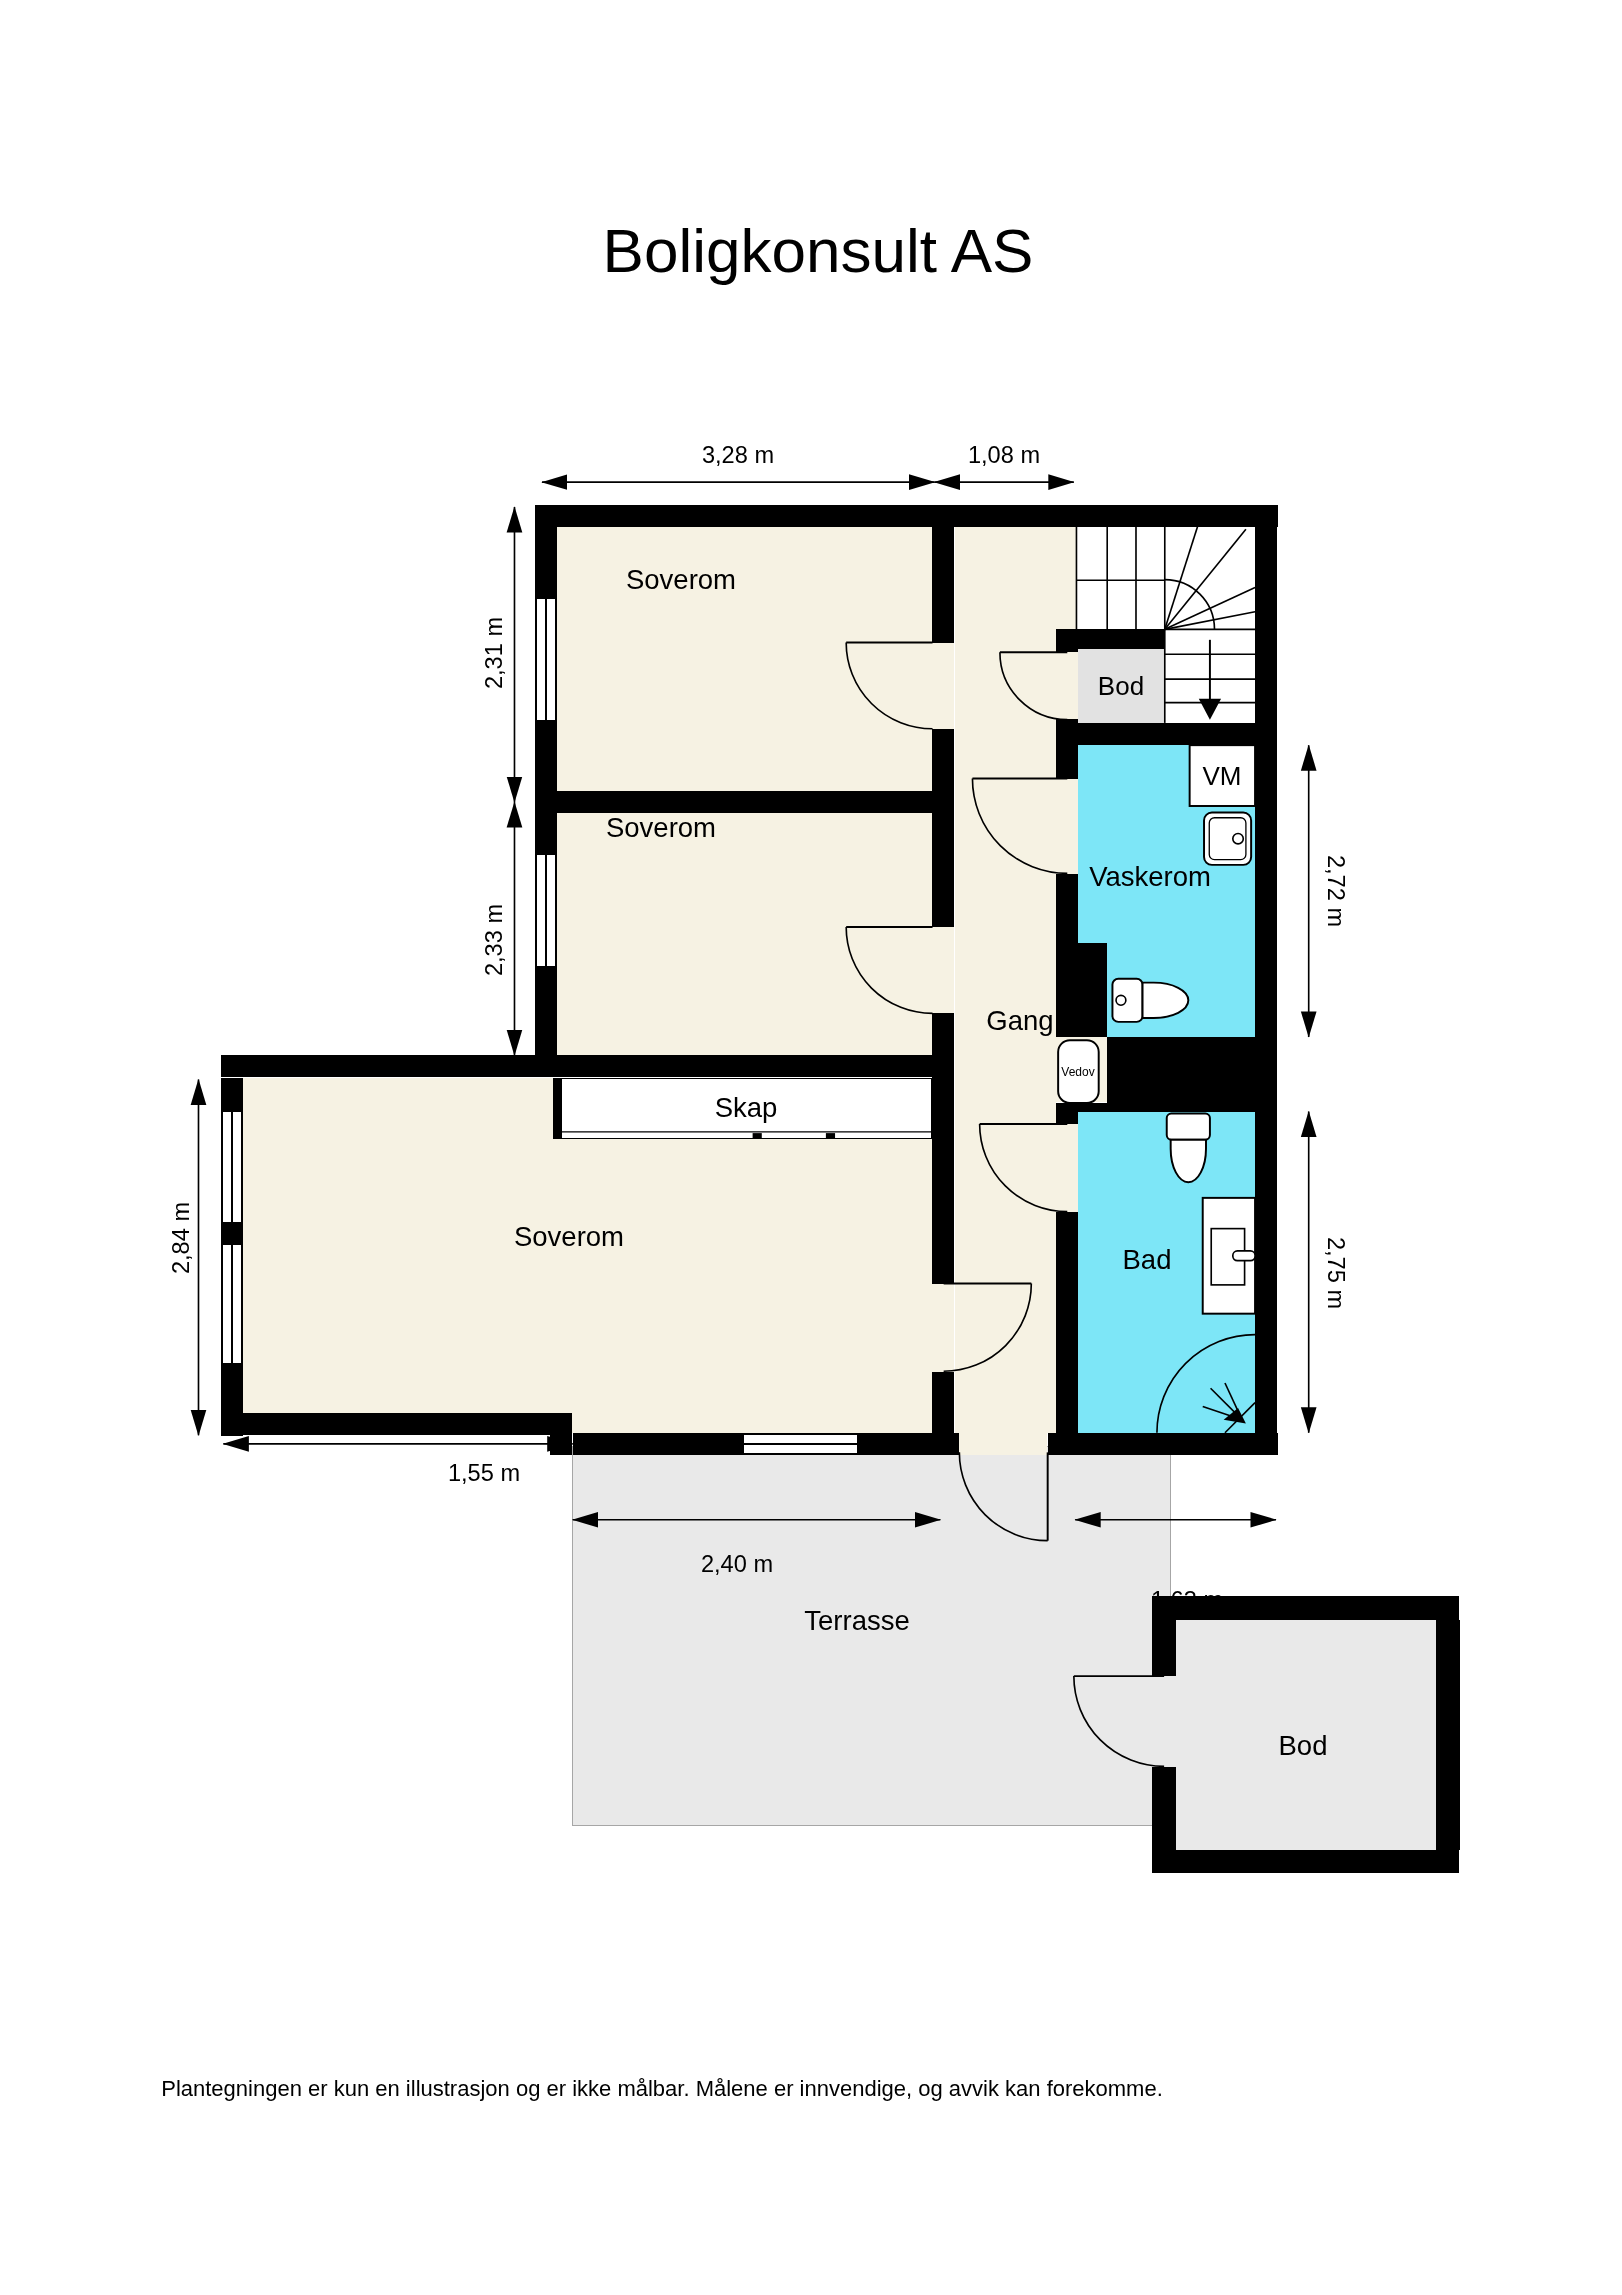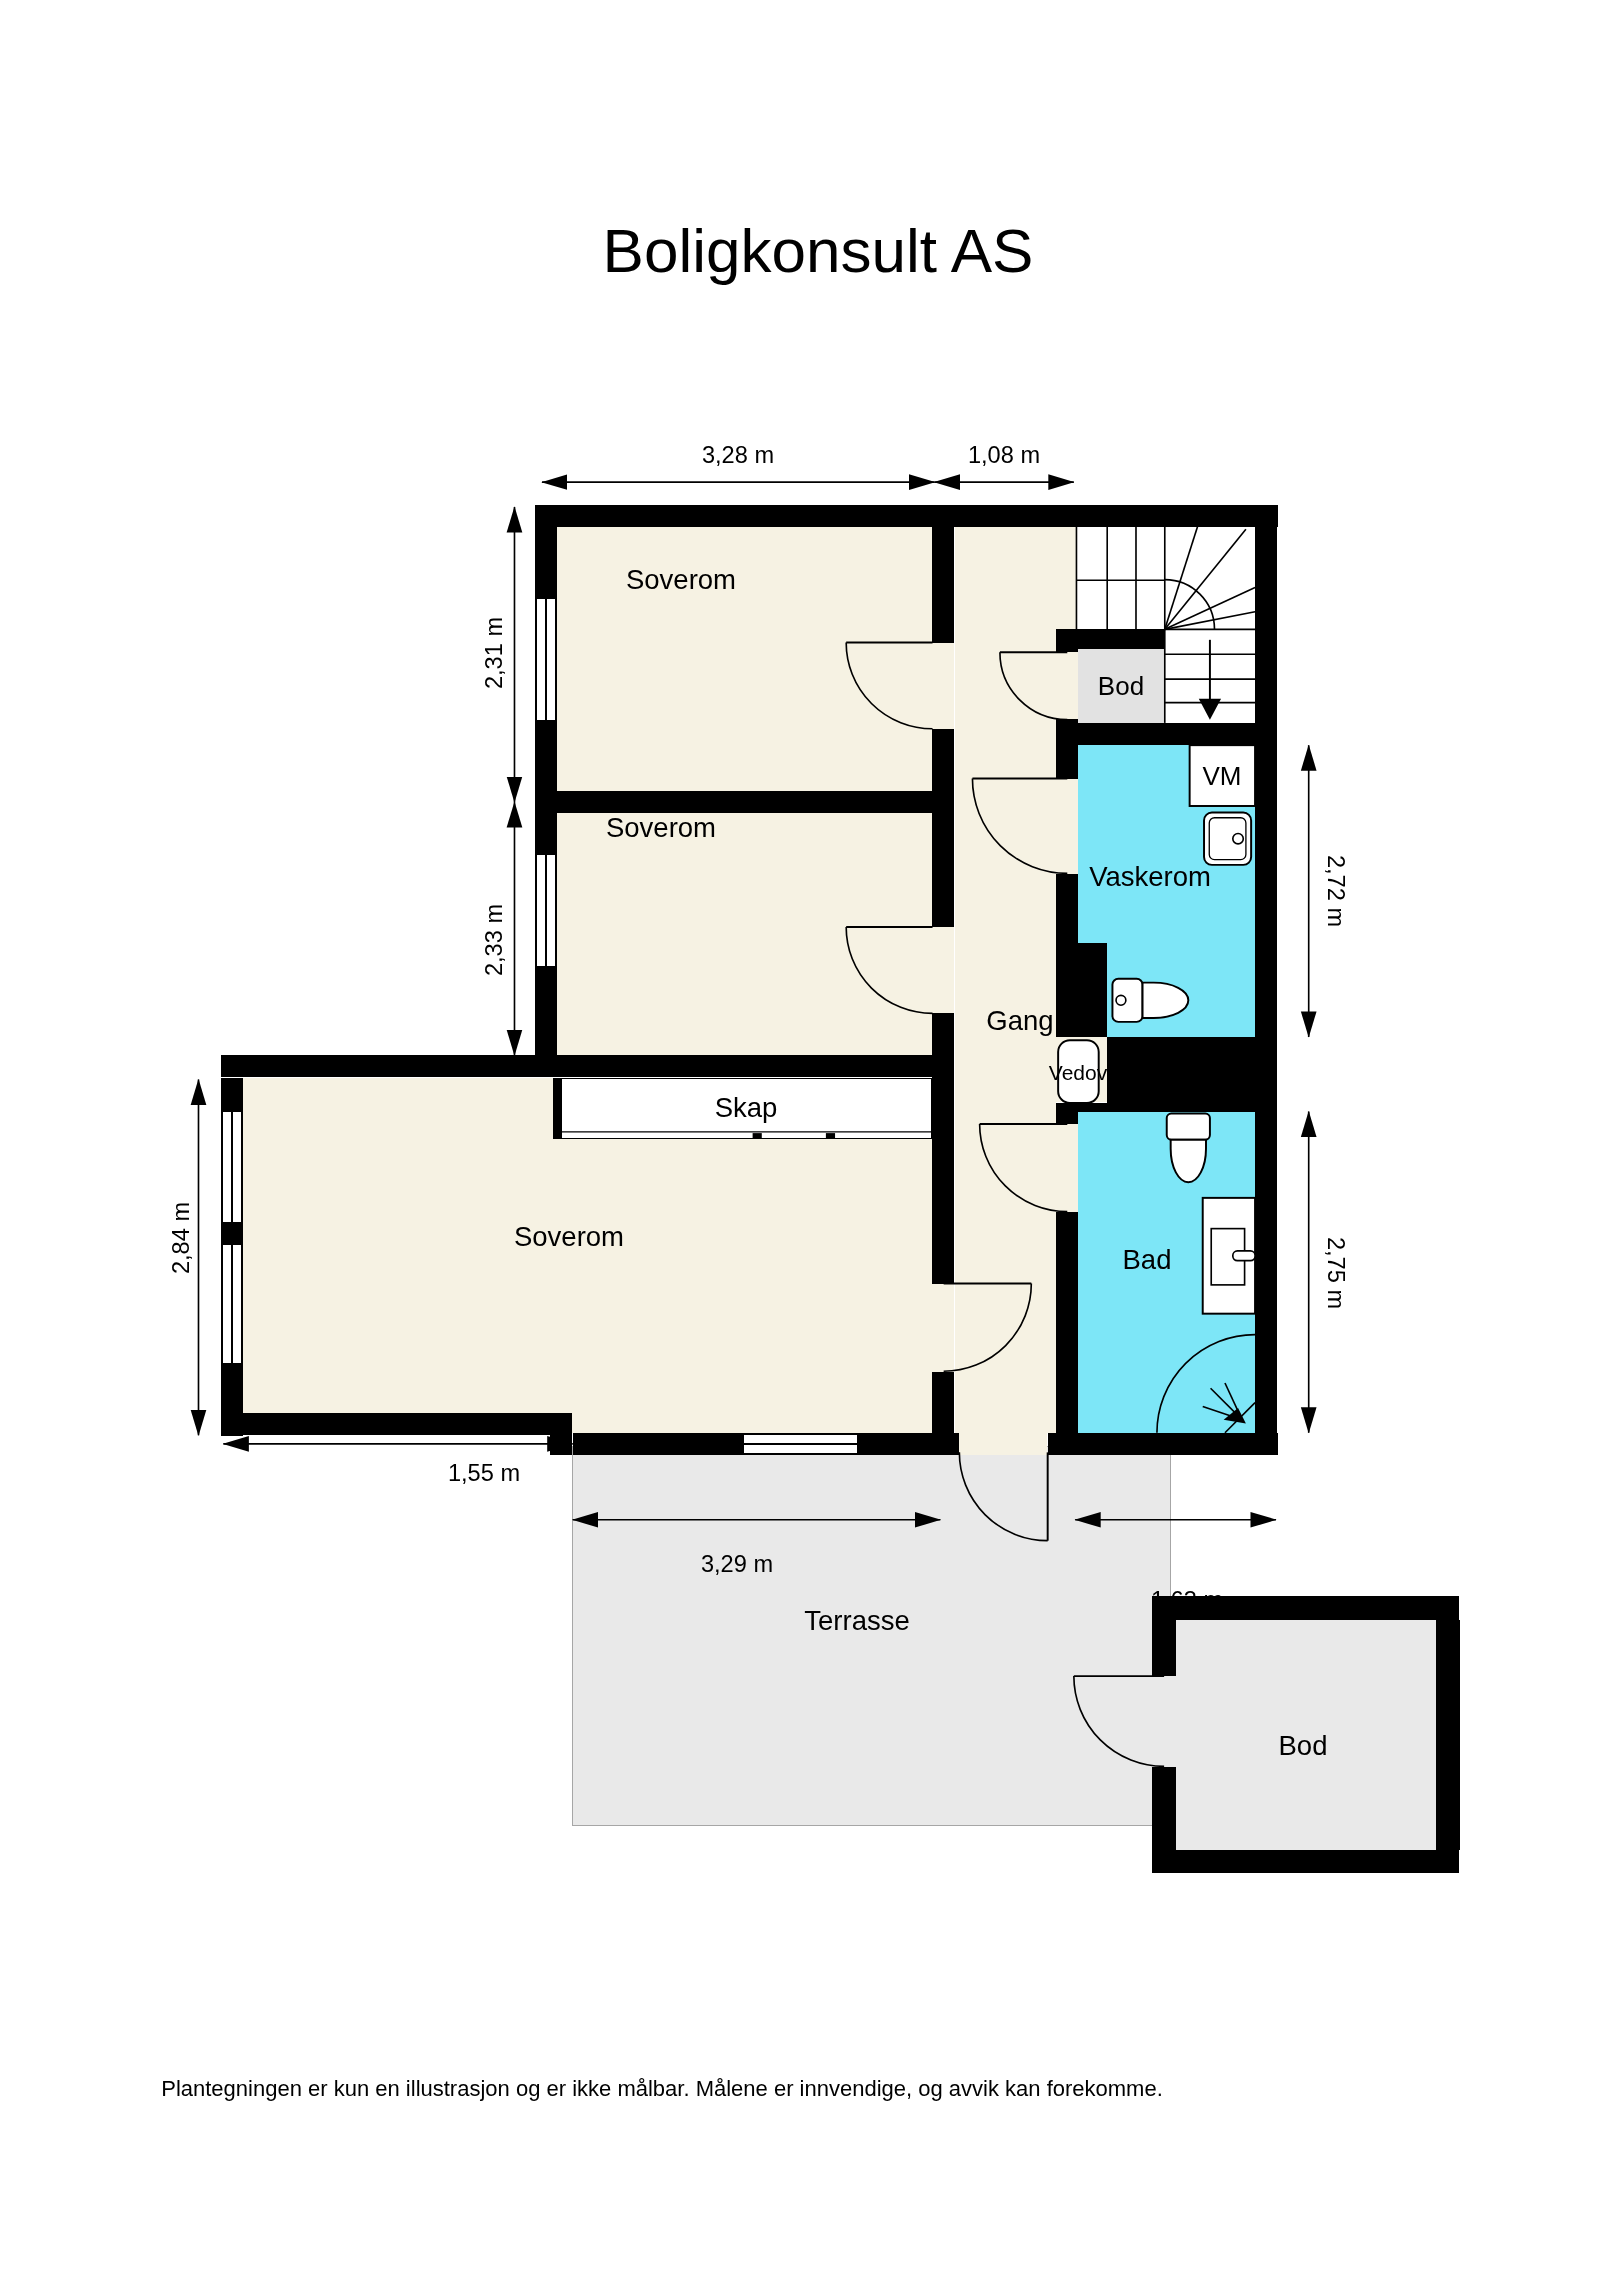--- a/index.html
+++ b/index.html
@@ -14,21 +14,21 @@
   .white{background:#fff;}
   .skap-box{background:#fff;border:1.3px solid #000;}
   .terr{background:#E9E9E9;border:1.3px solid #A6A6A6;}
   .win-v{background:#fff;border-left:2px solid #000;border-right:2px solid #000;}
   .win-h{background:#fff;border-top:2px solid #000;border-bottom:2px solid #000;}
   .wl-v{position:absolute;left:50%;top:0;bottom:0;width:1.3px;margin-left:-0.7px;background:#000;}
   .wl-h{position:absolute;top:50%;left:0;right:0;height:1.3px;margin-top:-0.7px;background:#000;}
   .lbl{position:absolute;transform:translate(-50%,-50%);white-space:nowrap;line-height:1;}
   .rotl{transform:translate(-50%,-50%) rotate(-90deg);}
   .rotr{transform:translate(-50%,-50%) rotate(90deg);}
-  .f42{font-size:27.5px;} .f40{font-size:26px;} .f36{font-size:23.6px;} .f26{font-size:21px;text-align:center;}
+  .f42{font-size:27.5px;} .f40{font-size:26px;} .f36{font-size:23.6px;} .f26{font-size:12px;text-align:center;}
   .title{font-size:62px;}
   .footer{font-size:22px;}
   svg{position:absolute;left:0;top:0;}
 </style>
 </head>
 <body>
 
 <div class="lbl title" style="left:818px;top:251px;">Boligkonsult AS</div>
 
 <div class="plan">
@@ -230,19 +230,19 @@
   <div class="lbl f26" style="left:1078px;top:1072px;">Vedov</div>
 
   <div class="lbl f36" style="left:738px;top:456px;">3,28 m</div>
   <div class="lbl f36" style="left:1004px;top:456px;">1,08 m</div>
   <div class="lbl f36 rotl" style="left:495px;top:653px;">2,31 m</div>
   <div class="lbl f36 rotl" style="left:495px;top:940px;">2,33 m</div>
   <div class="lbl f36 rotl" style="left:182px;top:1238px;">2,84 m</div>
   <div class="lbl f36 rotr" style="left:1335px;top:891px;">2,72 m</div>
   <div class="lbl f36 rotr" style="left:1335px;top:1273px;">2,75 m</div>
   <div class="lbl f36" style="left:484px;top:1474px;">1,55 m</div>
-  <div class="lbl f36" style="left:737px;top:1565px;">3,29 m</div>
+  <div class="lbl f36" style="left:737px;top:1565px;">2,40 m</div>
   <div class="lbl f36" style="left:1187px;top:1563px;margin-top:38px;">1,63 m</div>
 
 </div>
 
 <div class="lbl footer" style="left:662px;top:2089px;">Plantegningen er kun en illustrasjon og er ikke målbar. Målene er innvendige, og avvik kan forekomme.</div>
 
 
 </body></html>

